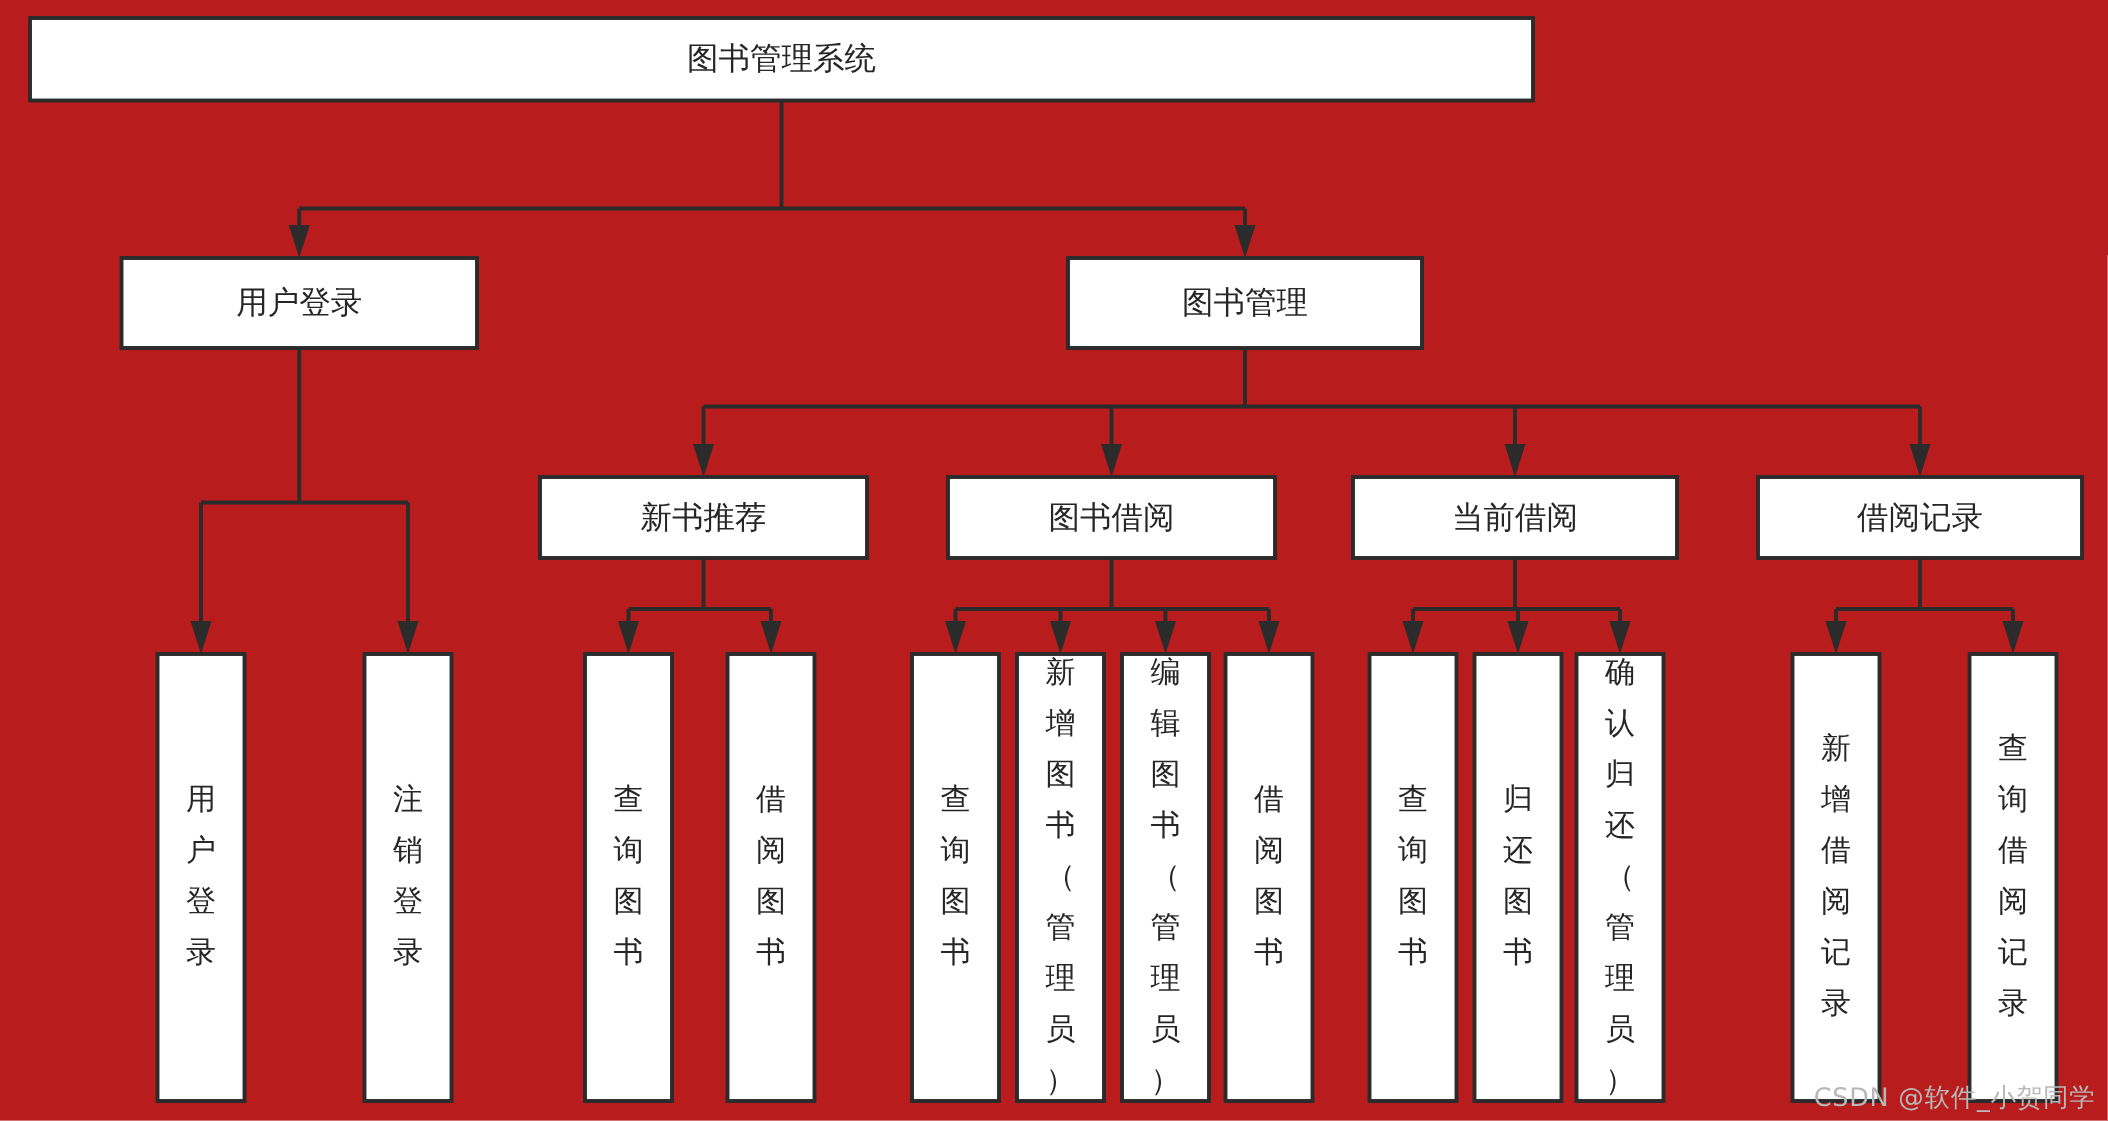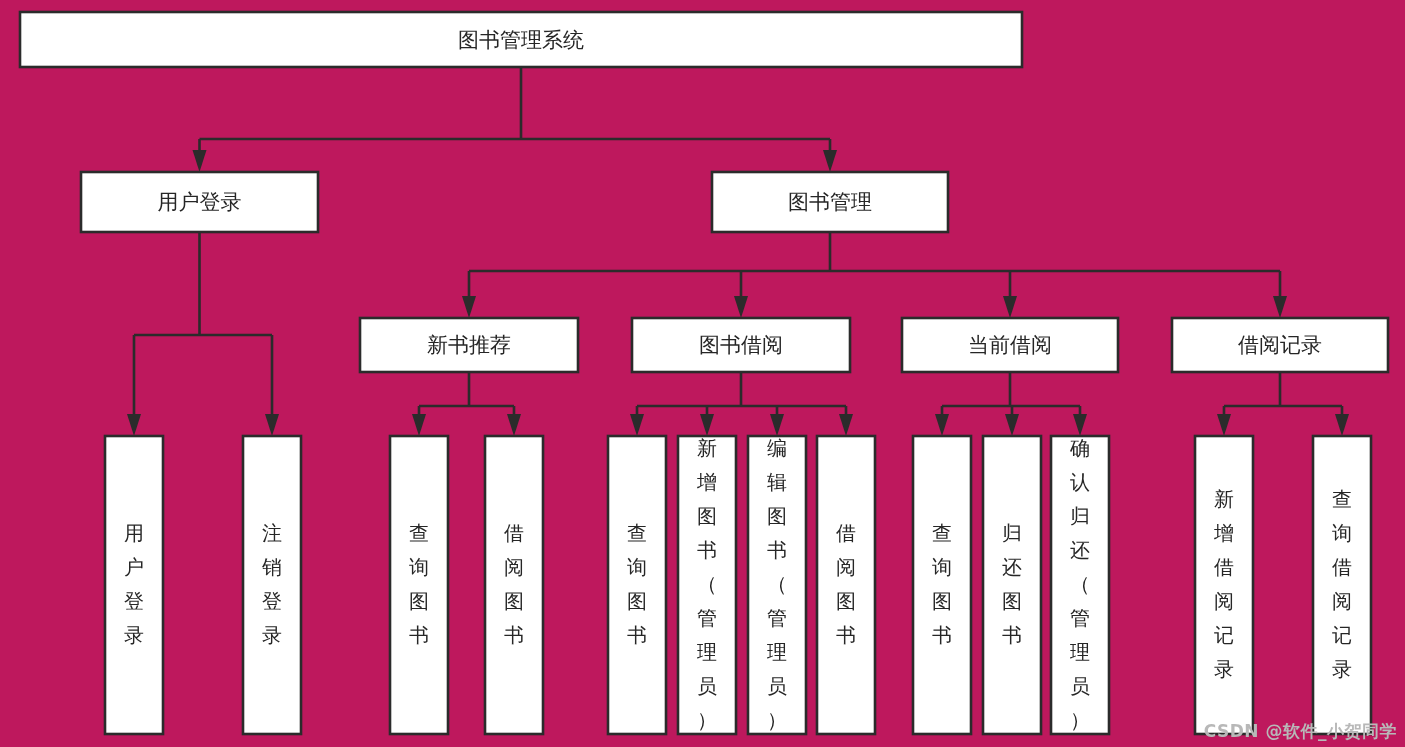--- a/index.html
+++ b/index.html
@@ -1,34 +1,34 @@
 <!DOCTYPE html>
 <html><head>
 <meta charset="utf-8">
 <style>
   html,body{margin:0;padding:0;background:#ffffff;}
   body{
     width:1405px;height:747px;overflow:hidden;
     font-family:"DejaVu Sans","Liberation Sans",sans-serif;
   }
-  #stage{position:relative;width:1405px;height:747px;background:#be185d;}
+  #stage{position:relative;width:1405px;height:747px;background:#b91c1c;}
   #diagram{position:absolute;left:0;top:0;width:1405px;height:747px;}
   .node-rect{fill:#ffffff;stroke:#2b2b2b;stroke-width:2.6;}
   .node-text{
     fill:#262626;font-family:"DejaVu Sans","Liberation Sans",sans-serif;
     font-size:21px;text-anchor:middle;dominant-baseline:middle;
   }
   .node-text.vertical{font-size:20px;letter-spacing:0px;}
   .edge{stroke:#2b2b2b;stroke-width:2.6;fill:none;stroke-linecap:butt;}
   .arrow-head{fill:#2b2b2b;stroke:none;}
   .watermark{
     position:absolute;right:8px;bottom:4px;
     font-family:"DejaVu Sans","Liberation Sans",sans-serif;
     font-size:17px;color:#b8b8b8;white-space:nowrap;
-    letter-spacing:0.5px;pointer-events:none;font-weight:bold;
+    letter-spacing:0.5px;pointer-events:none;
   }
 </style>
 </head>
 <body>
 
 <div id="stage">
   <svg id="diagram" viewBox="0 0 1405 747">
     <g id="edges-layer">
         <g>
           <path class="edge" d="M 521 67 L 521 139"></path>

